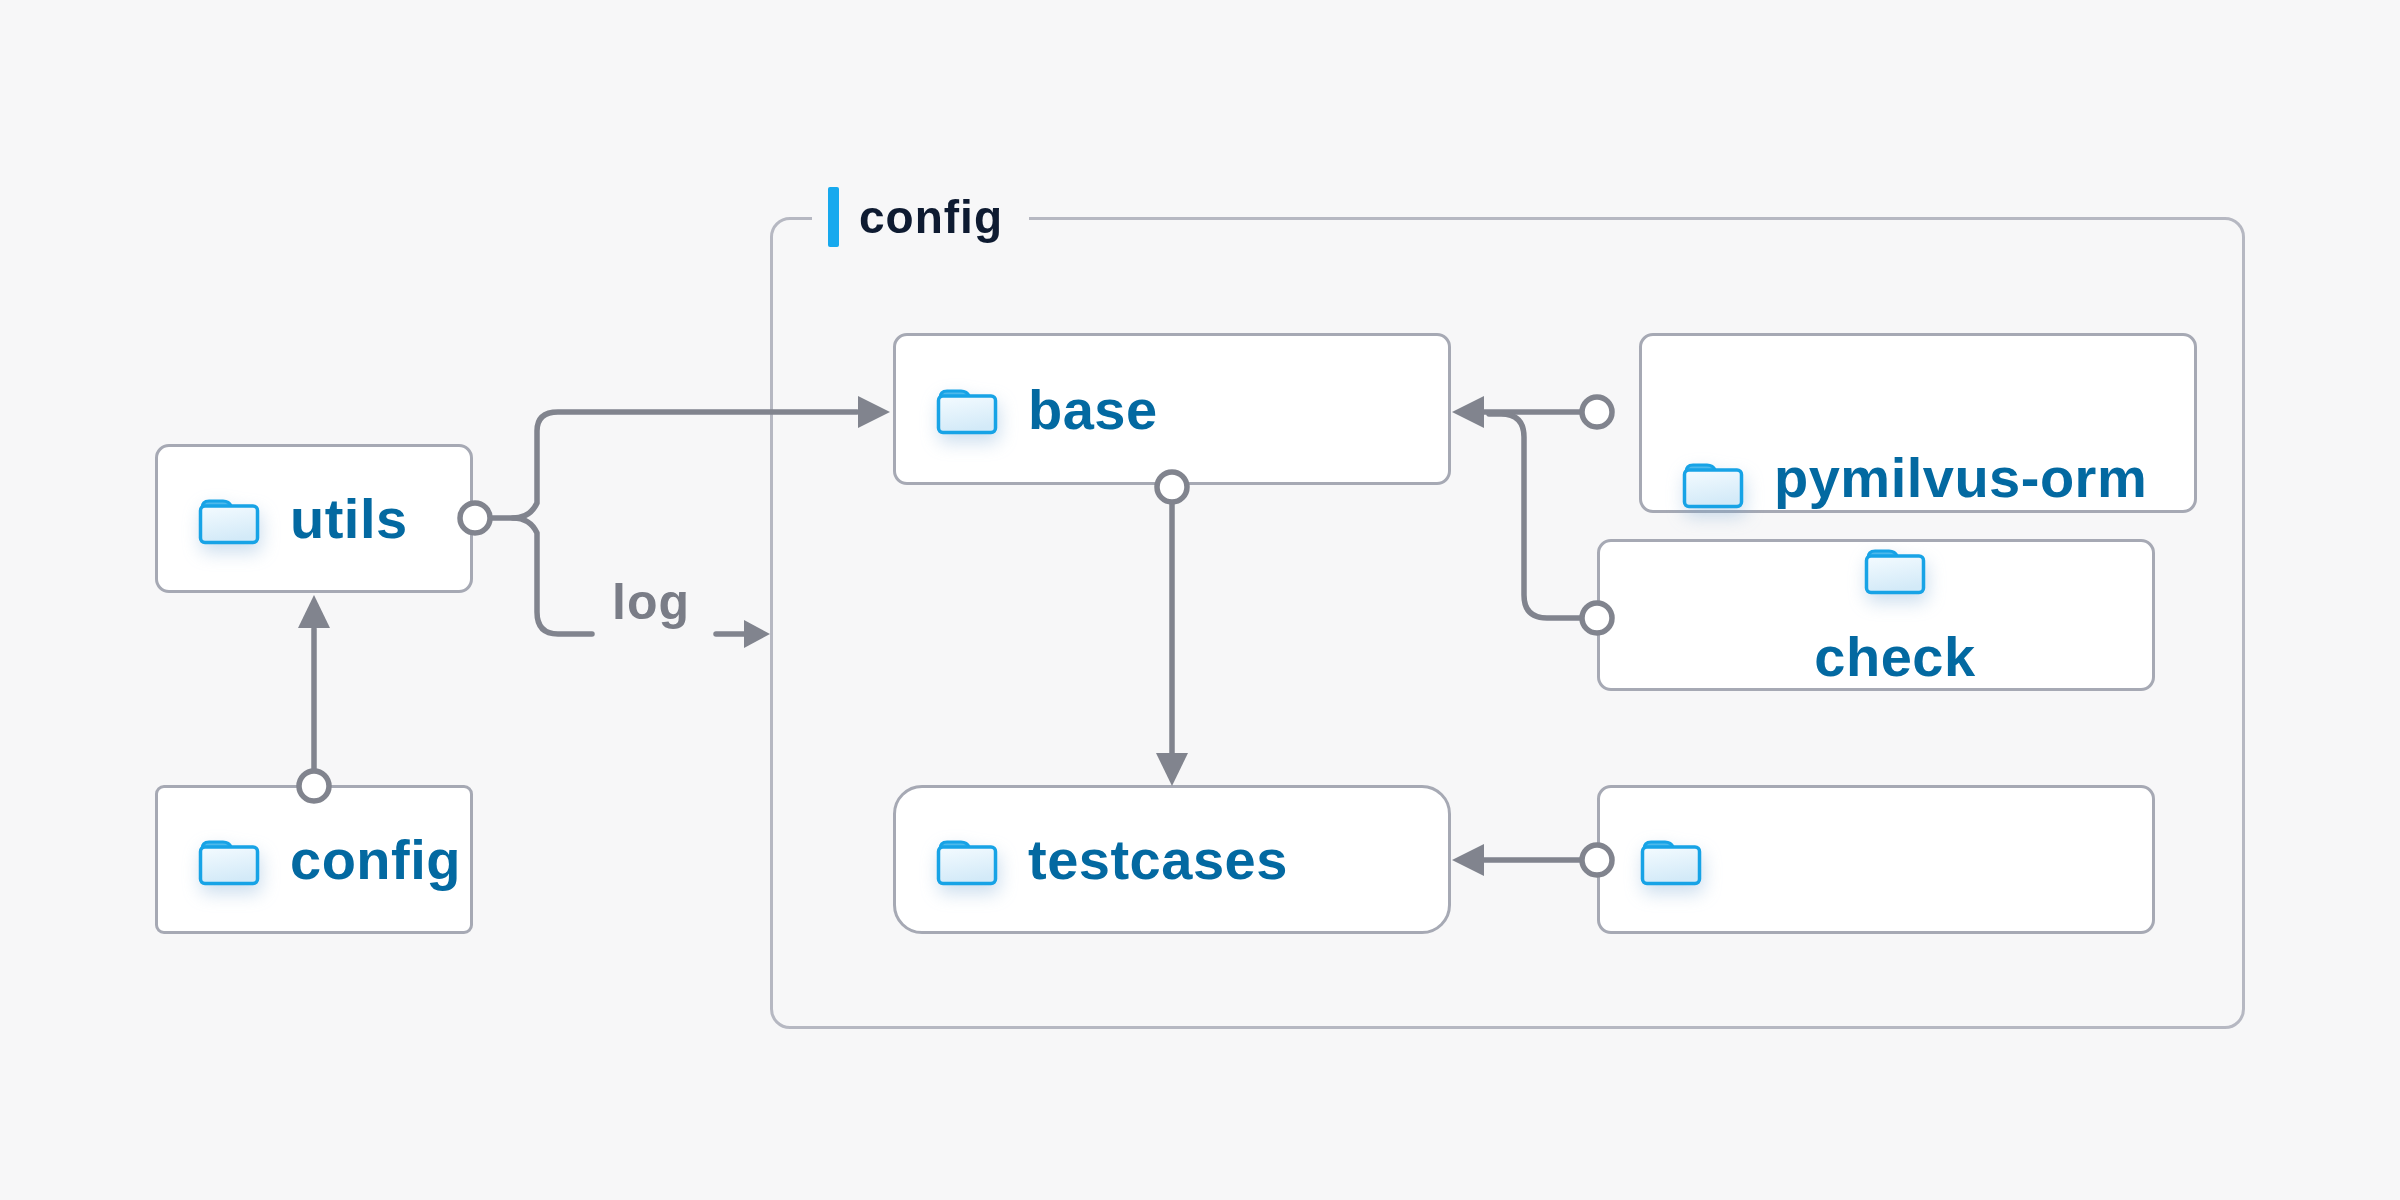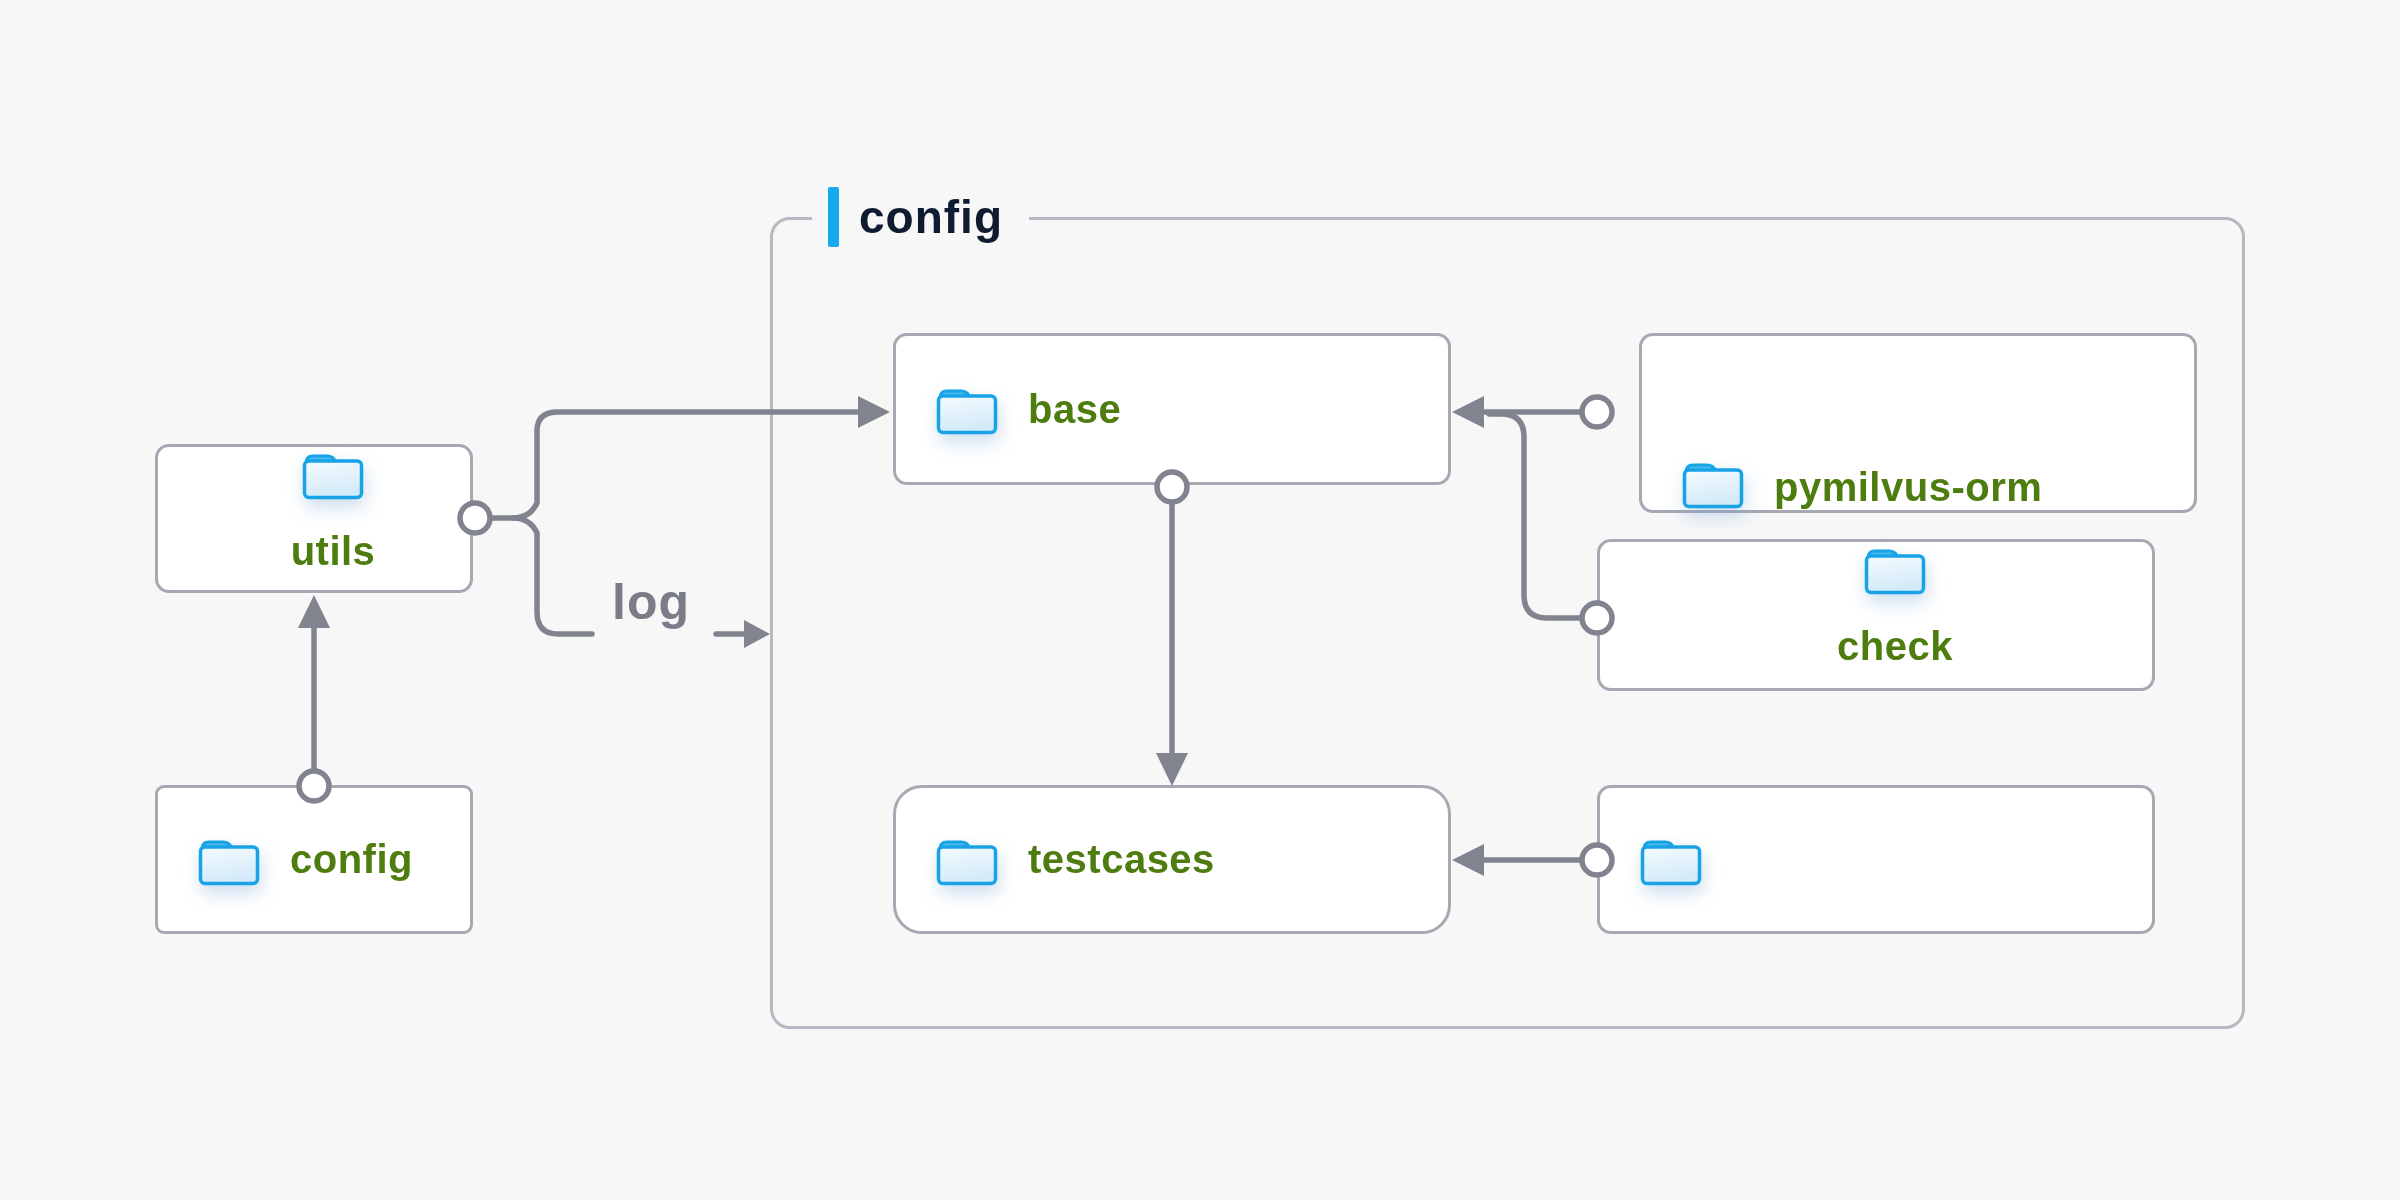--- a/index.html
+++ b/index.html
@@ -20,28 +20,28 @@
   }
   .accent-bar { width:11px; height:60px; background:#17a9ee; border-radius:2px; flex:none; }
   .group-label-text { font-size:46px; font-weight:700; color:#0e1b31; letter-spacing:1px; }
 
   
   .node {
     position:absolute; background:#ffffff;
     border:3px solid #a6a9b4; border-radius:14px; box-sizing:border-box;
     display:flex; align-items:center; padding-left:38px; gap:28px;
   }
-  .node-utils     { left:155px;  top:444px; width:318px; height:149px;flex-direction:column; }
+  .node-utils     { left:155px;  top:444px; width:318px; height:149px; }
   .node-config    { left:155px;  top:785px; width:318px; height:149px;border-radius:9px; }
   .node-base      { left:893px;  top:333px; width:558px; height:152px; }
   .node-pymilvus  { left:1639px; top:333px; width:558px; height:180px;align-items:flex-end; }
   .node-check     { left:1597px; top:539px; width:558px; height:152px;flex-direction:column; }
   .node-testcases { left:893px;  top:785px; width:558px; height:149px;border-radius:29px; }
   .node-common    { left:1597px; top:785px; width:558px; height:149px; }
-  .node-label { font-size:40px; font-weight:700; color:#4d7c0f; letter-spacing:0.5px; white-space:nowrap; }
+  .node-label { font-size:56px; font-weight:700; color:#0369a1; letter-spacing:0.5px; white-space:nowrap; }
   .folder { flex:none; filter:drop-shadow(2px 8px 9px rgba(110,160,205,0.35)); }
 
   
   .edges { position:absolute; left:0; top:0; width:2400px; height:1200px; pointer-events:none; z-index:5; }
 
   
   .edge-label {
     position:absolute; left:596px; top:567px; width:110px; height:70px;
     display:flex; align-items:center; justify-content:center;
     font-size:50px; font-weight:700; color:#7a7d87; letter-spacing:1px; z-index:6;

